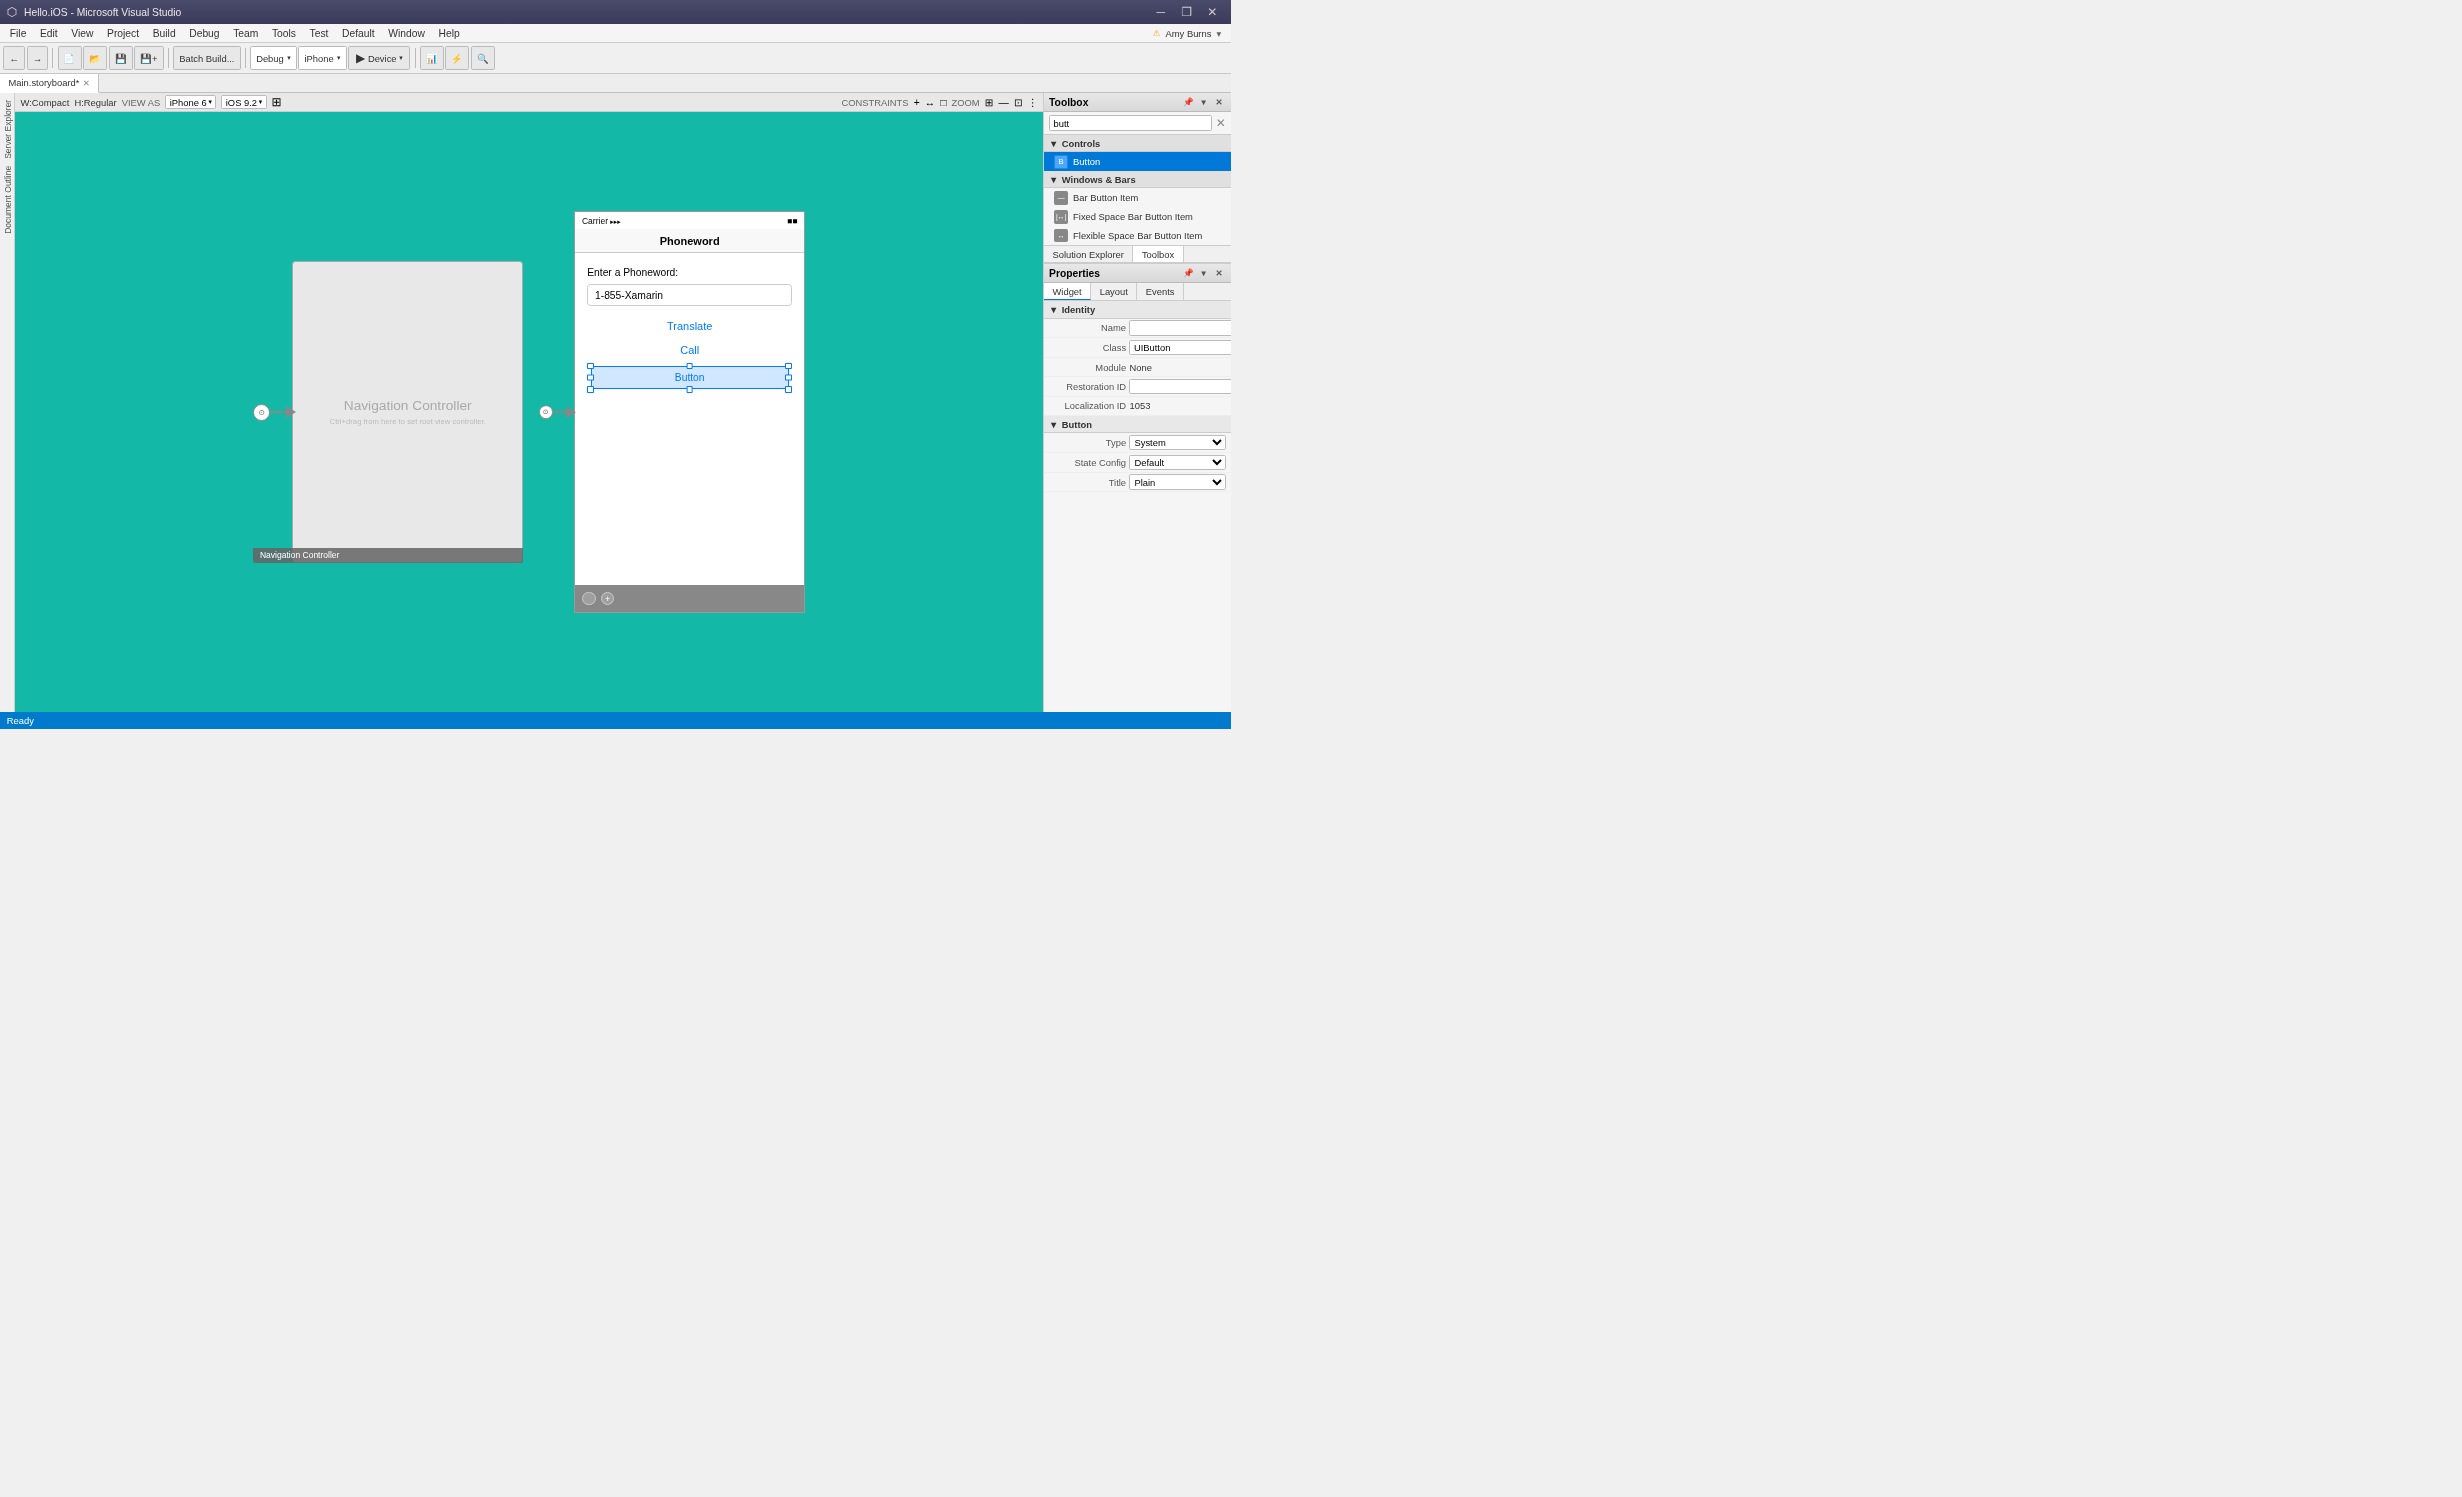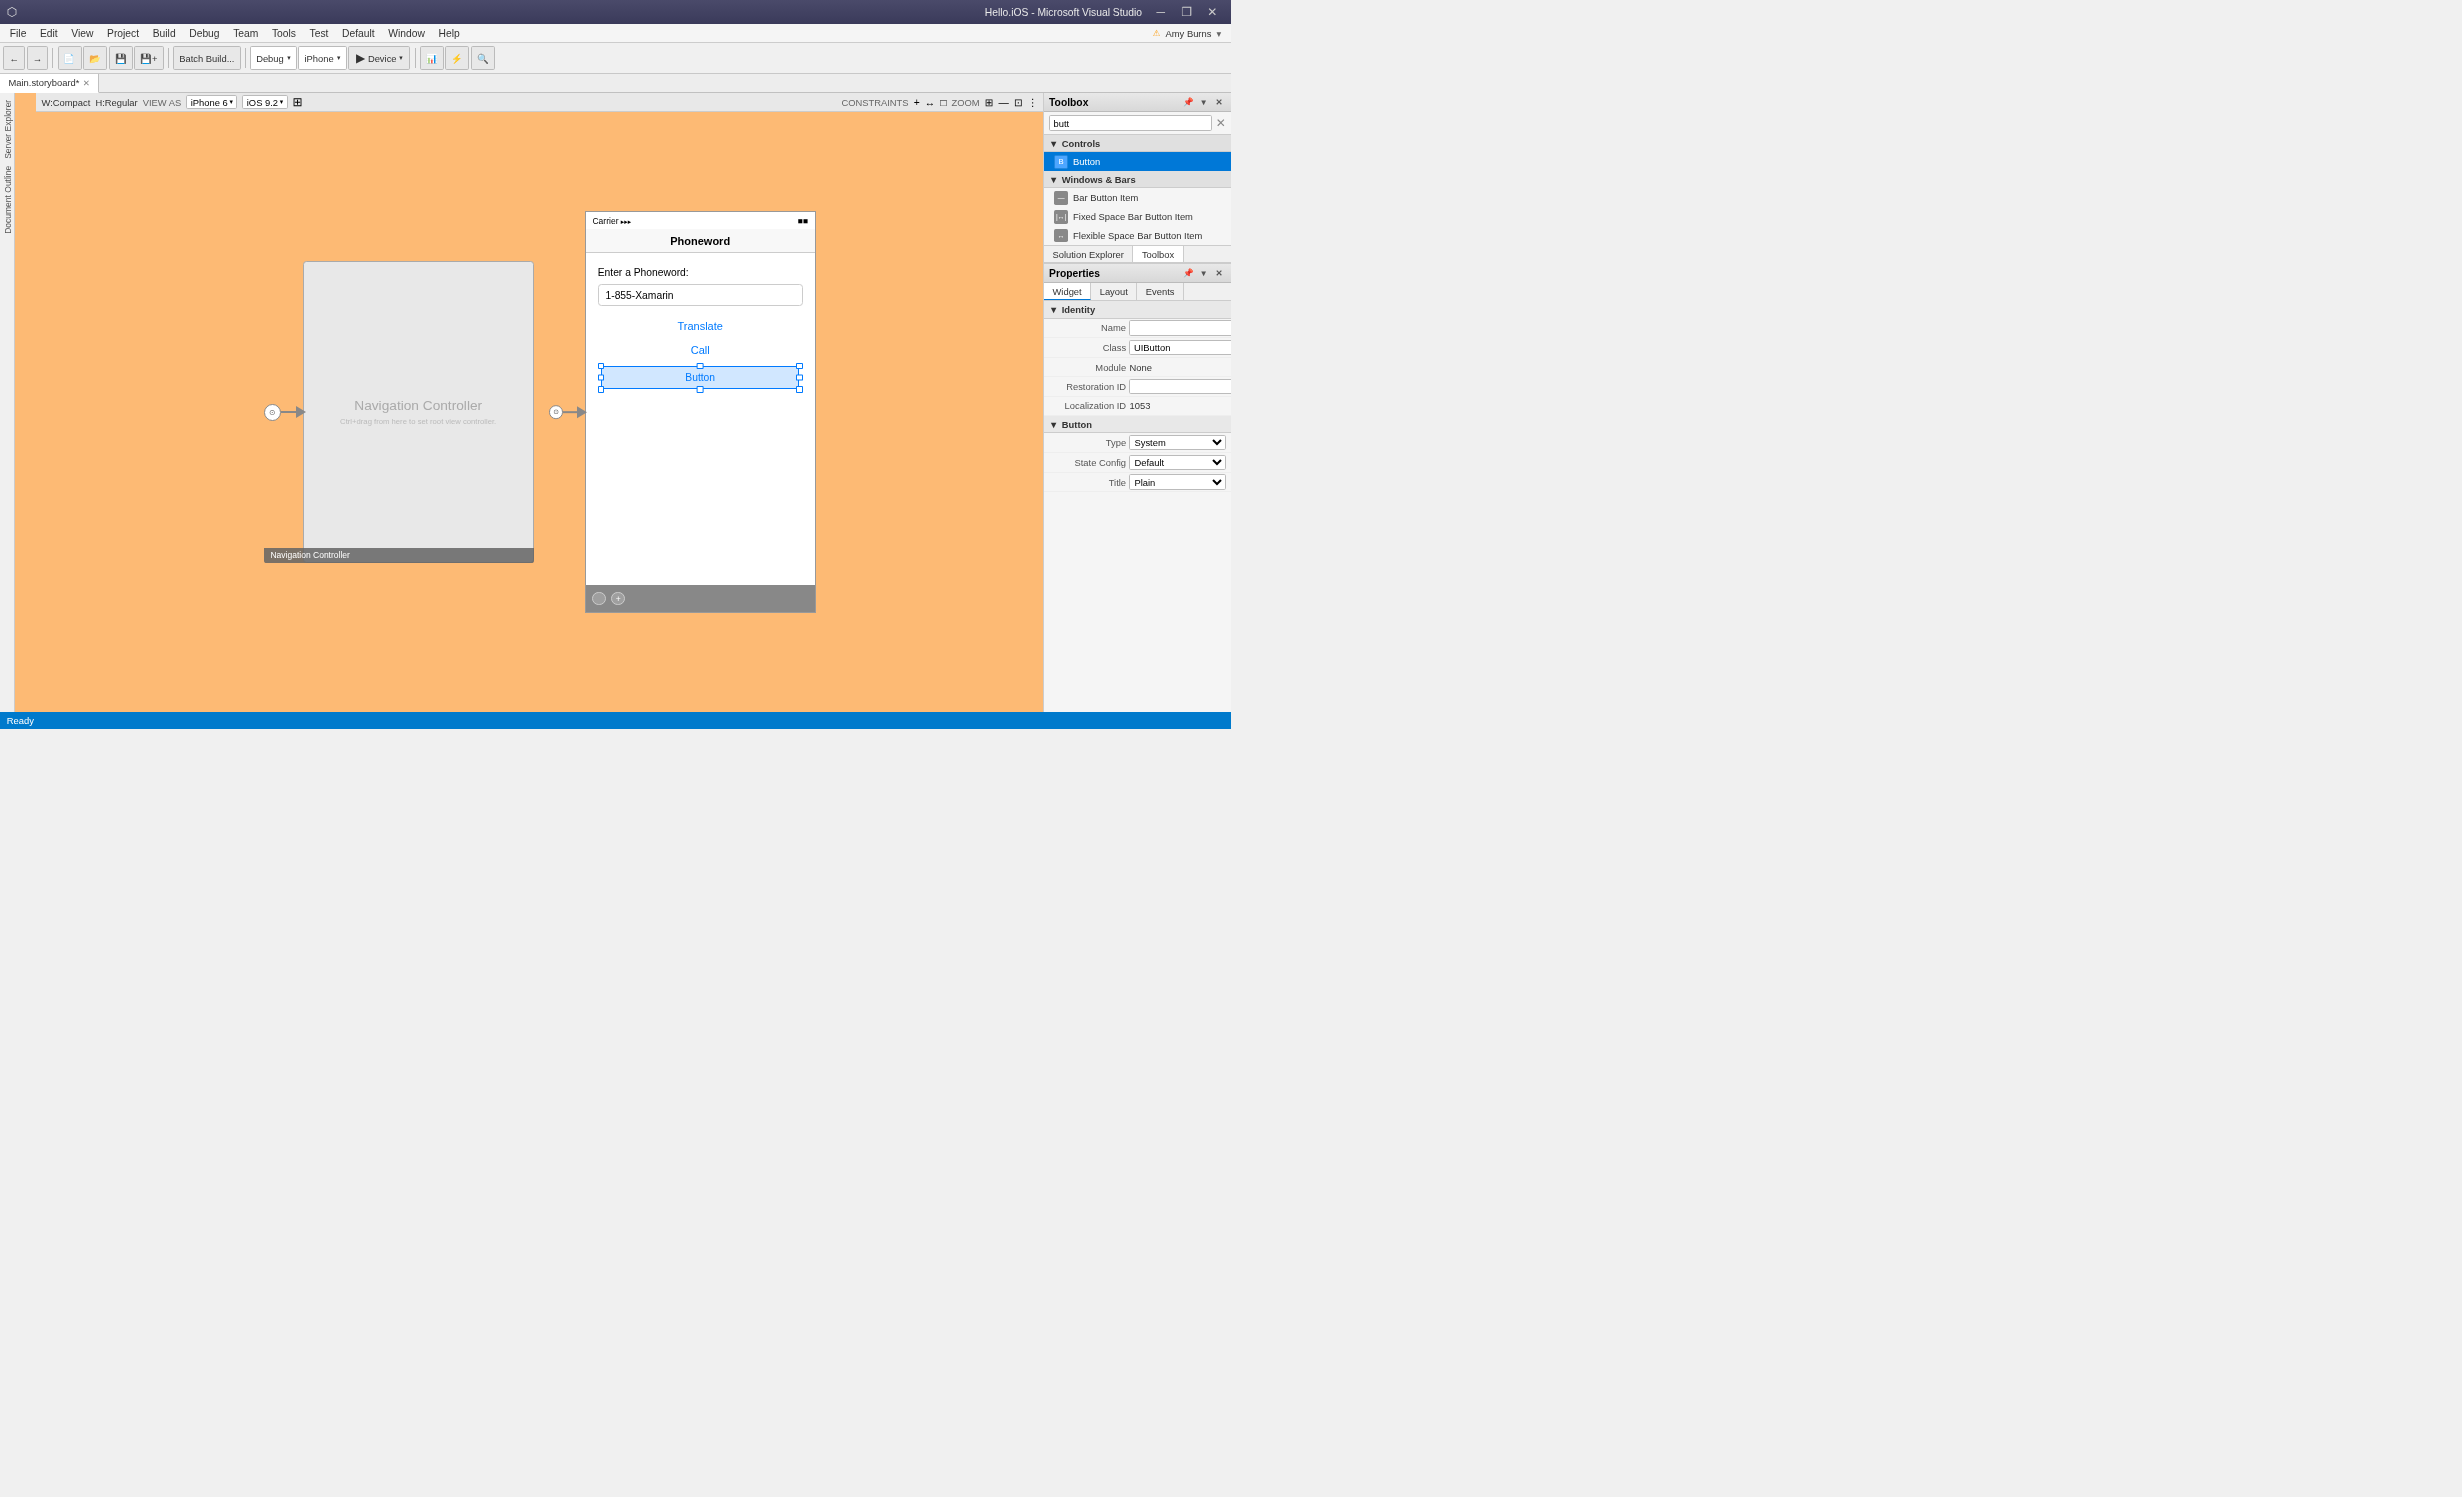--- a/index.html
+++ b/index.html
@@ -4,21 +4,21 @@
   <style>
     * { box-sizing: border-box; margin: 0; padding: 0; }
     body { font-family: 'Segoe UI', Arial, sans-serif; font-size: 10.3px; background: #f0f0f0; overflow: hidden; width: 1231px; height: 748px; }
 
     
     .title-bar {
       display: flex; align-items: center; height: 24px;
       background: linear-gradient(to bottom, #4a4a6a, #3a3a5a);
       color: #ddd; padding: 0 6.8px; gap: 6.8px;
     }
-    .title-bar-title { font-size: 10.3px; color: #e8e8e8; flex: 1; text-align: right; }
+    .title-bar-title { font-size: 10.3px; color: #e8e8e8; flex: 1; }
     .title-bar-controls { display: flex; gap: 1.7px; }
     .title-btn { width: 24px; height: 24px; display: flex; align-items: center; justify-content: center; color: #ccc; font-size: 12px; cursor: pointer; }
 
     
     .menu-bar {
       display: flex; align-items: center; height: 19px;
       background: #f5f5f5; border-bottom: 0.9px solid #ccc;
       padding: 0 3px;
     }
     .menu-item { padding: 1.7px 6.8px; font-size: 10.3px; color: #333; cursor: pointer; }
@@ -69,21 +69,21 @@
       display: flex; flex-direction: column; align-items: center; padding-top: 3.4px;
     }
     .sidebar-label {
       writing-mode: vertical-rl; text-orientation: mixed;
       font-size: 8.5px; color: #555; cursor: pointer; padding: 3.4px 1.7px;
       white-space: nowrap; transform: rotate(180deg);
     }
 
     
     .canvas-area {
-      flex: 1; background: #fdba74; overflow: hidden; position: relative; padding-left: 21px;
+      flex: 1; background: #14b8a6; overflow: hidden; position: relative;
     }
     .canvas-toolbar {
       display: flex; align-items: center; height: 19px;
       background: #e8e8e8; border-bottom: 0.9px solid #ccc;
       padding: 0 5.1px; gap: 5.1px; font-size: 9.4px;
     }
     .canvas-toolbar-left { display: flex; align-items: center; gap: 5.1px; flex: 1; }
     .canvas-toolbar-right { display: flex; align-items: center; gap: 5.1px; }
     .view-as-dropdown {
       display: flex; align-items: center; gap: 1.7px; cursor: pointer;

